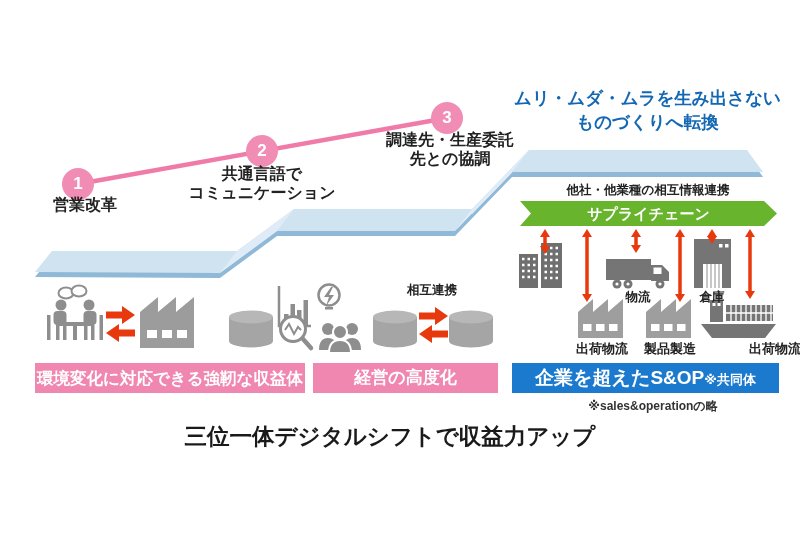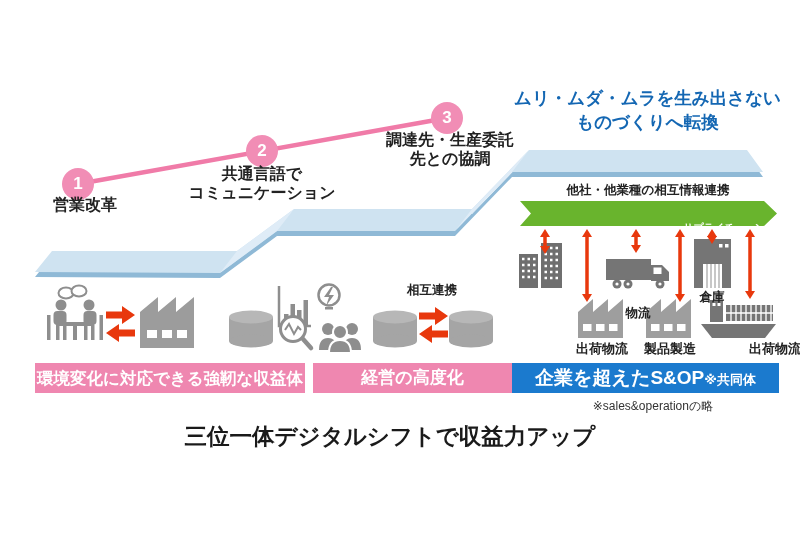--- a/index.html
+++ b/index.html
@@ -201,33 +201,33 @@
   <div class="lbl" style="left:35px;top:196px;width:100px;font-size:16px;">営業改革</div>
   <div class="lbl" style="left:370px;top:131px;width:160px;font-size:16px;">調達先・生産委託
 先との協調</div>
   <div class="lbl" style="left:182px;top:165px;width:160px;font-size:16px;">共通言語で
 コミュニケーション</div>
 
   <div class="heading" style="left:505px;top:87px;width:285px;font-size:17.5px;">ムリ・ムダ・ムラを生み出さない</div>
   <div class="heading" style="left:505px;top:111px;width:285px;font-size:17.5px;">ものづくりへ転換</div>
 
   <div class="lbl" style="left:520px;top:183px;width:256px;font-size:12.5px;">他社・他業種の相互情報連携</div>
-  <div class="supply-text" style="left:532px;top:221px;width:233px;font-size:10px;text-align:right;">サプライチェーン</div>
-
-  <div class="lbl" style="left:610px;top:290px;width:56px;font-size:12.5px;margin-top:16px;">物流</div>
+  <div class="supply-text" style="left:532px;top:205px;width:233px;font-size:15px;">サプライチェーン</div>
+
+  <div class="lbl" style="left:610px;top:290px;width:56px;font-size:12.5px;">物流</div>
   <div class="lbl" style="left:684px;top:290px;width:56px;font-size:12.5px;">倉庫</div>
   <div class="lbl" style="left:572px;top:341px;width:60px;font-size:13px;">出荷物流</div>
   <div class="lbl" style="left:640px;top:341px;width:60px;font-size:13px;">製品製造</div>
   <div class="lbl" style="left:744px;top:341px;width:62px;font-size:13px;">出荷物流</div>
 
   <div class="lbl" style="left:404px;top:283px;width:56px;font-size:12.5px;">相互連携</div>
 
   <div class="banner banner-pink" style="left:35px;top:363px;width:270px;font-size:16.5px;">環境変化に対応できる強靭な収益体</div>
-  <div class="banner banner-pink" style="left:313px;top:363px;width:199px;font-size:17px;">経営の高度化</div>
+  <div class="banner banner-pink" style="left:313px;top:363px;width:185px;font-size:17px;">経営の高度化</div>
   <div class="banner banner-blue" style="left:512px;top:363px;width:267px;font-size:19px;">
     <span>企業を超えたS&amp;OP</span><span class="suffix">※共同体</span>
   </div>
 
-  <div class="lbl" style="left:553px;top:399px;width:200px;font-size:12px;font-weight:400;color:#333;">※sales&amp;operationの略</div>
+  <div class="lbl" style="left:553px;top:399px;width:200px;font-size:12px;font-weight:700;color:#333;">※sales&amp;operationの略</div>
 
   <div class="lbl" style="left:0px;top:424px;width:780px;font-size:22.5px;color:#1a1a1a;">三位一体デジタルシフトで収益力アップ</div>
 
 </div>
 
 </body></html>

